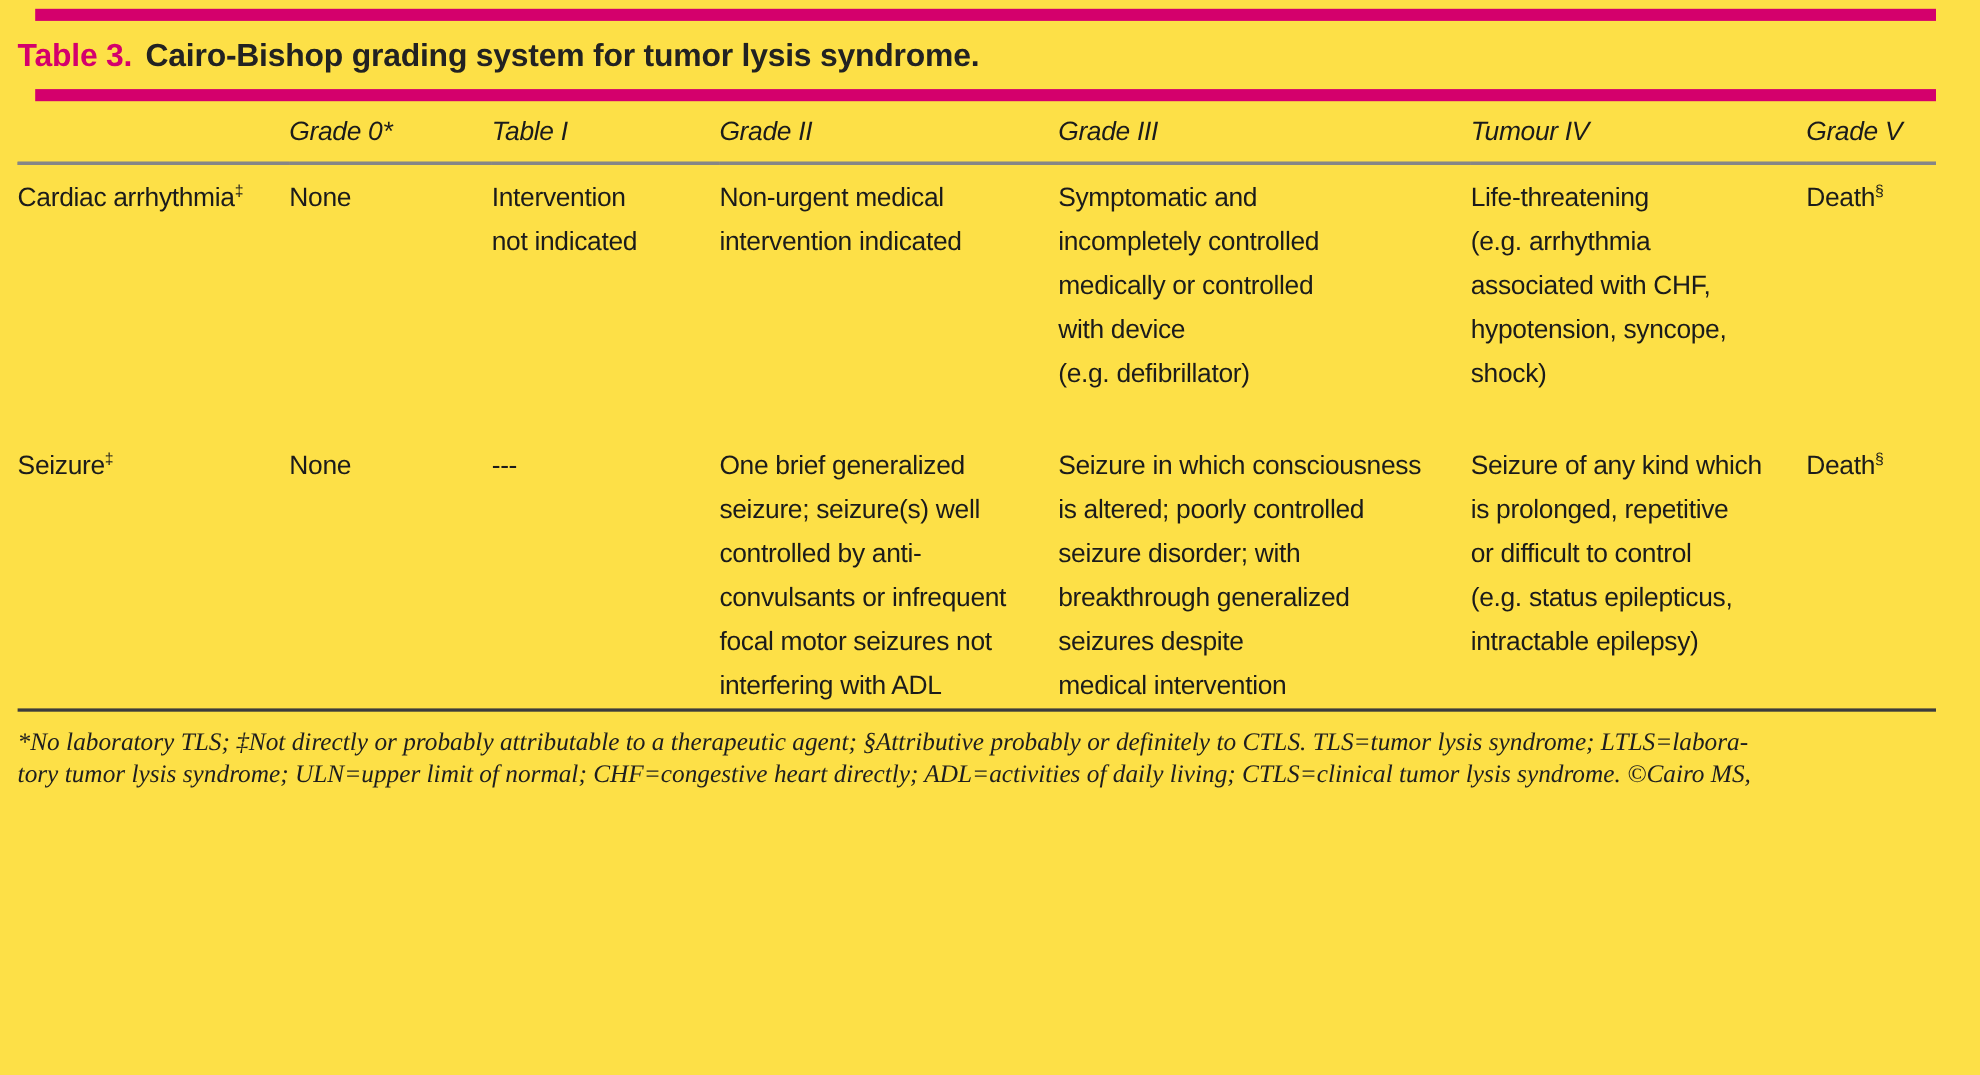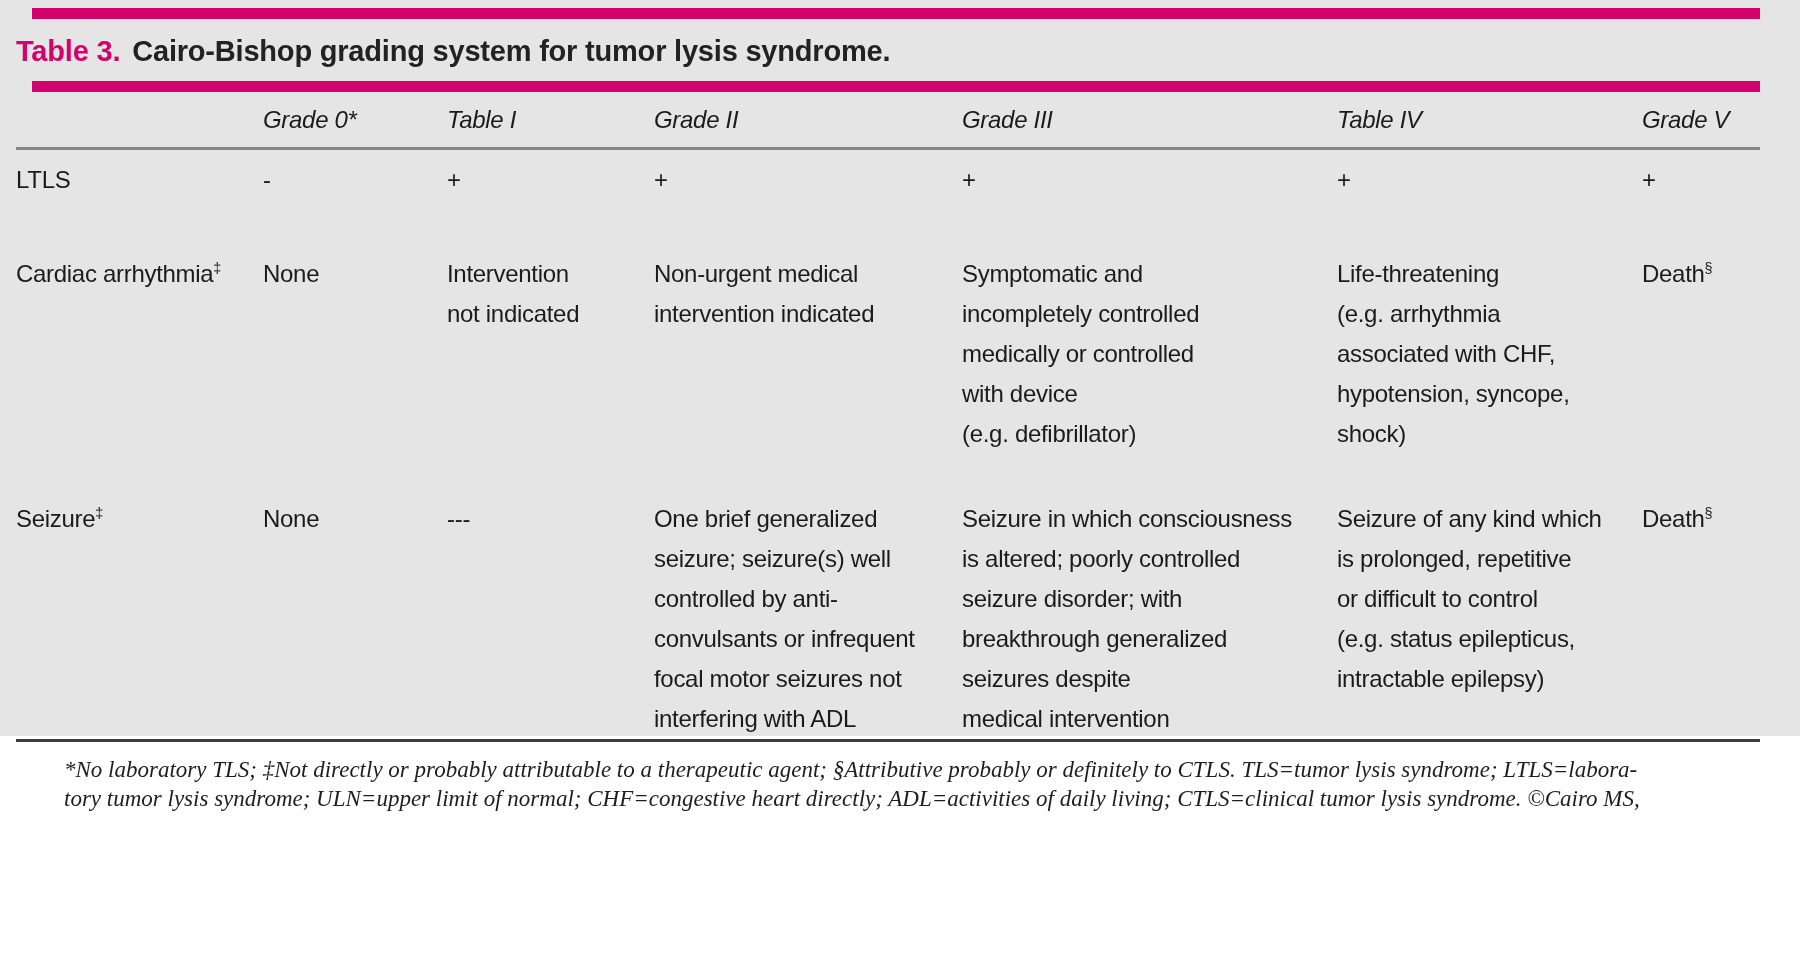--- a/index.html
+++ b/index.html
@@ -4,24 +4,24 @@
 <style>
   html,body{margin:0;padding:0;background:#ffffff;}
   body{
     width:1800px;height:977px;
     font-family:"Liberation Sans",sans-serif;
     color:#1b1b1b;
     overflow:hidden;
   }
   .page{
     position:relative;
-    width:1800px;height:736px;
+    width:1800px;height:977px;
     padding:8px 40px 0 16px;
     box-sizing:border-box;
-    background:#e5e5e5;
+    background:#fde047;
   }
   .bar{
     height:11px;
     background:#d4006c;
     margin-left:16px;
   }
   .caption{
     padding:16px 0 13px 0;
     font-size:29px;
     font-weight:bold;
@@ -75,21 +75,20 @@
     background:#3c3c3c;
     width:1744px;
   }
   .footnote{
     margin-top:13px;
     font-family:"Liberation Serif",serif;
     font-style:italic;
     font-size:23px;
     line-height:29px;
     color:#1e1e1e;
-    margin-left:48px;
   }
   .footnote .fline{white-space:nowrap;}
 </style>
 </head>
 <body>
 
 <div class="page">
 
   <div class="bar"></div>
 
@@ -109,34 +108,25 @@
         <col class="c-g4">
         <col class="c-g5">
     </colgroup>
     <thead>
       <tr id="header-row">
           <th></th>
           <th>Grade 0*</th>
           <th>Table I</th>
           <th>Grade II</th>
           <th>Grade III</th>
-          <th>Table IV</th>
+          <th>Tumour IV</th>
           <th>Grade V</th>
         </tr>
     </thead>
     <tbody id="table-body">
-        <tr class="r0">
-          <th>LTLS</th>
-          <td>-</td>
-          <td>+</td>
-          <td>+</td>
-          <td>+</td>
-          <td>+</td>
-          <td>+</td>
-        </tr>
         <tr class="r2">
           <th>Cardiac arrhythmia<sup>‡</sup></th>
           <td>None</td>
           <td>Intervention<br>not indicated</td>
           <td>Non-urgent medical<br>intervention indicated</td>
           <td>Symptomatic and<br>incompletely controlled<br>medically or controlled<br>with device<br>(e.g. defibrillator)</td>
           <td>Life-threatening<br>(e.g. arrhythmia<br>associated with CHF,<br>hypotension, syncope,<br>shock)</td>
           <td>Death<sup>§</sup></td>
         </tr>
         <tr class="r3">

